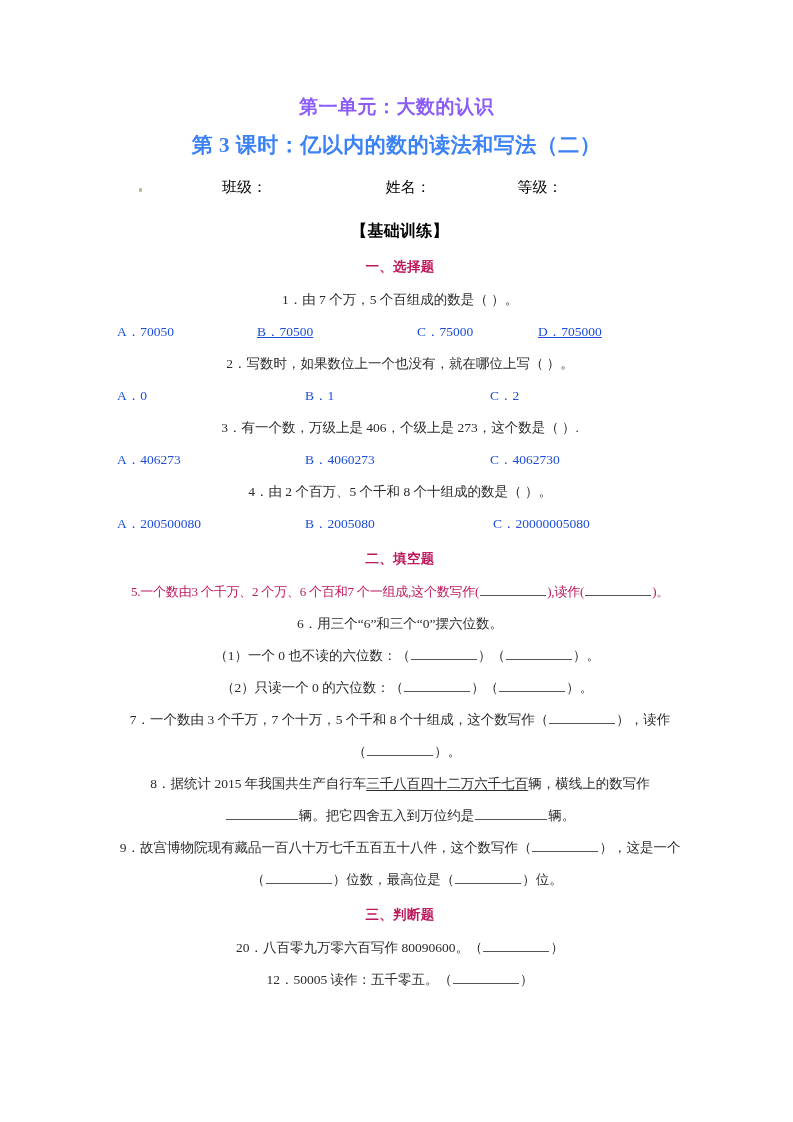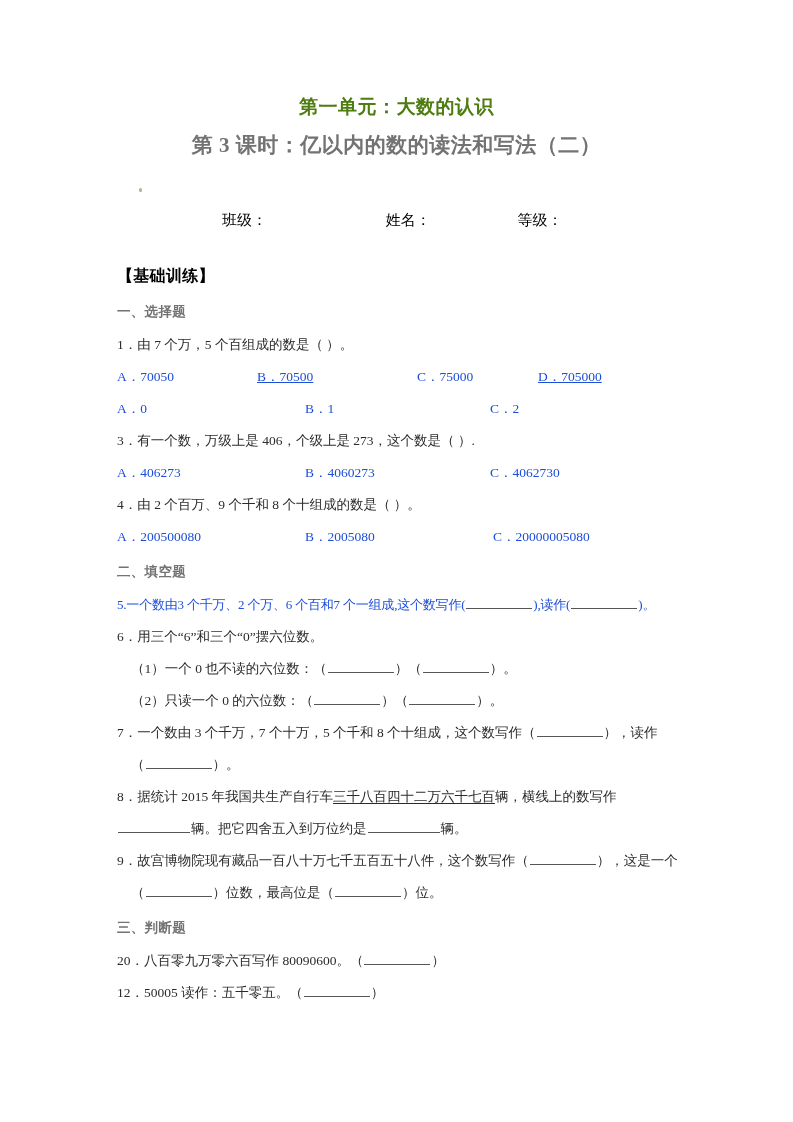--- a/index.html
+++ b/index.html
@@ -27,92 +27,92 @@
   
   .title-block {
     text-align: center;
     margin-top: 92px;
   }
   .title-line-1 {
     font-size: 19px;
     font-weight: bold;
     letter-spacing: 0.5px;
     line-height: 30px;
-    color: #4d7c0f;
+    color: #8b5cf6;
   }
   .title-line-2 {
     font-size: 21px;
     font-weight: bold;
     letter-spacing: 0.5px;
     line-height: 34px;
     margin-top: 6px;
-    color: #737373;
+    color: #3b82f6;
   }
 
   
   .info-row {
     margin-top: 12px;
     padding-left: 222px;
     font-size: 15px;
     line-height: 26px;
     color: #000;
     position: relative;
   }
   .info-row .slot {
     display: inline-block;
-    margin-top: 33px;
   }
   .info-slot-1 { width: 160px; }
   .info-slot-2 { width: 128px; }
   .stray-dot {
     position: absolute;
     left: 139px;
     top: 14px;
     width: 3px;
     height: 4px;
     background: #b9b49a;
     border-radius: 40%;
   }
 
   
   .content {
-    margin-top: 28px;
+    margin-top: 16px;
     padding-left: 117px;
     padding-right: 110px;
+    text-align: center;
   }
 
   .big-section {
     font-size: 16px;
     font-weight: bold;
     line-height: 30px;
     margin-bottom: 6px;
     color: #000;
     letter-spacing: 0.3px;
   }
 
   .sub-section {
     font-size: 13.5px;
     font-weight: bold;
     line-height: 30px;
     margin-top: 4px;
     margin-bottom: 2px;
-    color: #737373;
+    color: #be185d;
     letter-spacing: 0.3px;
   }
 
   .q {
     font-size: 13.5px;
     line-height: 32px;
     color: #2b2b2b;
     white-space: nowrap;
   }
   .q-tight {
     font-size: 13px;
     line-height: 32px;
-    color: #1d4ed8;
+    color: #be185d;
     letter-spacing: -0.2px;
     white-space: nowrap;
   }
   .q-indent {
     padding-left: 14px;
   }
   .q-hang {
     padding-left: 14px;
   }
 
@@ -182,34 +182,35 @@
     <div class="sub-section">一、选择题</div>
 
     <div class="q">1．由 7 个万，5 个百组成的数是（        ）。</div>
     <div class="opts opts-4">
       <span class="opt">A．70050</span>
       <span class="opt">B．70500</span>
       <span class="opt">C．75000</span>
       <span class="opt">D．705000</span>
     </div>
 
+    <div class="q">2．写数时，如果数位上一个也没有，就在哪位上写（        ）。</div>
     <div class="opts opts-3">
       <span class="opt">A．0</span>
       <span class="opt">B．1</span>
       <span class="opt">C．2</span>
     </div>
 
     <div class="q">3．有一个数，万级上是 406，个级上是 273，这个数是（      ）.</div>
     <div class="opts opts-3">
       <span class="opt">A．406273</span>
       <span class="opt">B．4060273</span>
       <span class="opt">C．4062730</span>
     </div>
 
-    <div class="q">4．由 2 个百万、9 个千和 8 个十组成的数是（        ）。</div>
+    <div class="q">4．由 2 个百万、5 个千和 8 个十组成的数是（        ）。</div>
     <div class="opts opts-3b">
       <span class="opt">A．200500080</span>
       <span class="opt">B．2005080</span>
       <span class="opt">C．20000005080</span>
     </div>
 
     <div class="sub-section">二、填空题</div>
 
     <div class="q-tight">
       <span>5.一个数由3 个千万、2 个万、6 个百和7 个一组成,这个数写作(</span><span class="blank blank-lg"></span><span>),读作(</span><span class="blank blank-lg"></span><span>)。</span>

